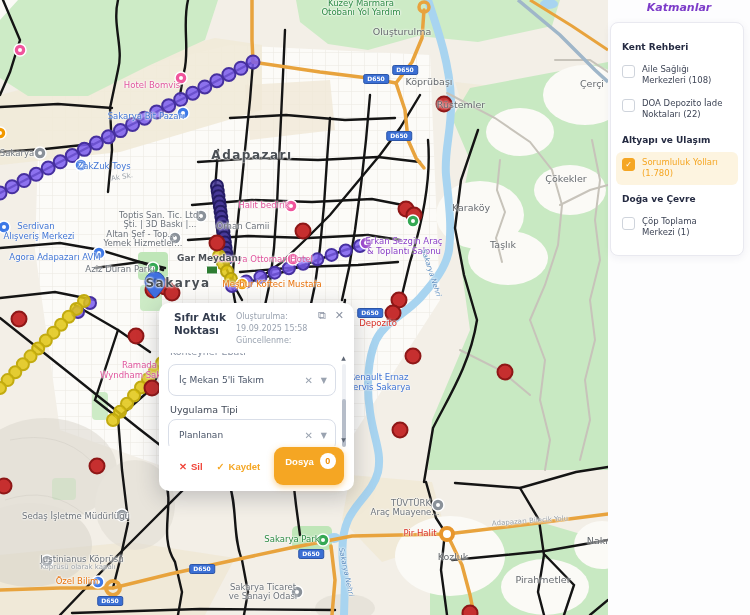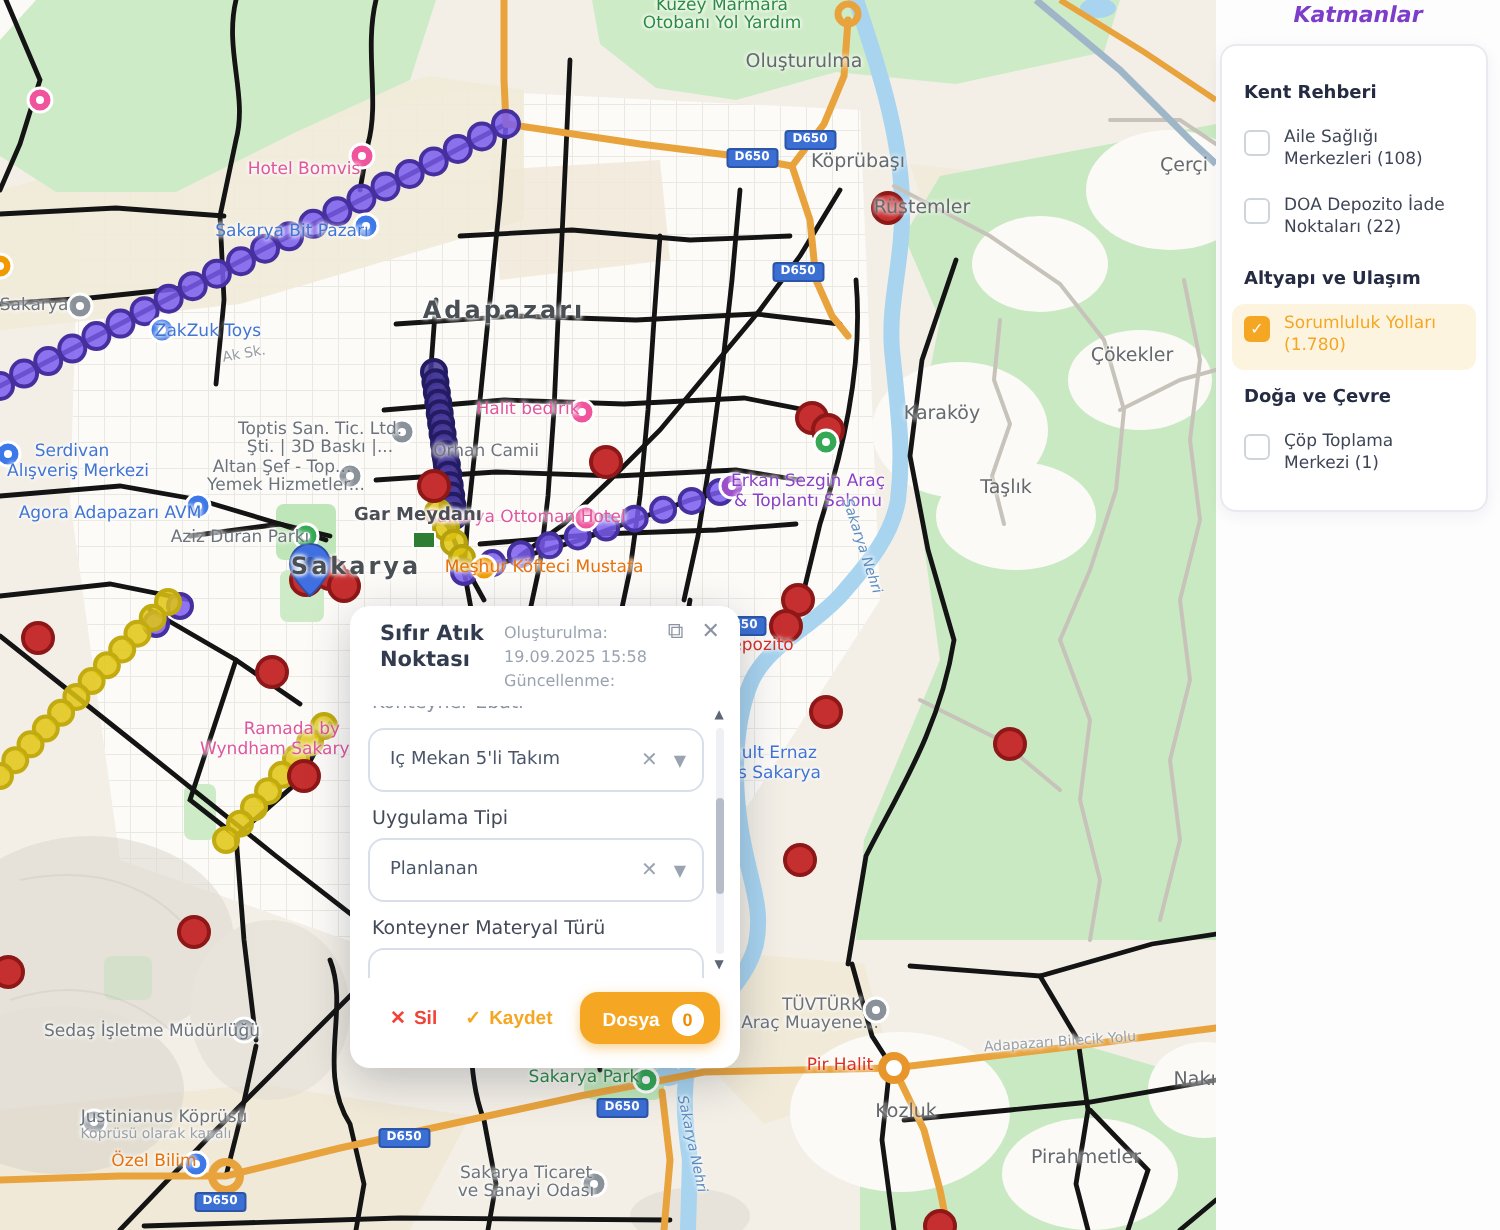--- a/index.html
+++ b/index.html
@@ -19,21 +19,21 @@
   .poi-green{font-size:8.5px;color:#2c8a43;}
   .poi-gray{font-size:8.5px;color:#6d737a;}
   .poi-dark{font-size:9px;color:#4b4f55;font-weight:bold;}
   .street{font-size:7px;color:#9aa0a6;}
   .water{font-size:7px;color:#5b8cbe;font-style:italic;}
   .shield{position:absolute;transform:translate(-50%,-50%);background:#3b6fd4;color:#fff;font-size:6px;
           font-weight:bold;border-radius:2px;padding:1px 3px;border:1px solid #2c55a8;line-height:1;}
   .shield-green{position:absolute;transform:translate(-50%,-50%);background:#2e7d32;border:1px solid #fff;
           width:10px;height:7px;border-radius:1px;}
   
-  #popup{position:absolute;left:175px;top:303px;width:195px;height:231px;background:#fff;border-radius:10px;
+  #popup{position:absolute;left:159px;top:303px;width:195px;height:188px;background:#fff;border-radius:10px;
          box-shadow:0 6px 22px rgba(30,40,60,.25);z-index:30;}
   #popup .hdr{position:relative;padding:8px 12px 2px 15px;display:flex;}
   #popup .title{width:62px;font-size:10.5px;font-weight:bold;color:#333c4e;line-height:1.25;}
   #popup .meta{font-size:8px;color:#9aa3b0;line-height:1.5;}
   #popup .hicons{position:absolute;right:10px;top:7px;display:flex;gap:9px;color:#8b93a3;}
   #popup .hicons span{font-size:11px;line-height:1;cursor:pointer;}
   #popup .body{position:absolute;left:9px;right:18px;top:50px;bottom:45px;overflow:hidden;padding-left:0;}
   .cliplabel{height:6px;overflow:hidden;margin:0 0 5px 2px;}
   .cliplabel div{margin-top:-7px;font-size:9.5px;color:#8a93a3;}
   .f-label{font-size:9.5px;color:#434b59;margin:8px 0 4px 2px;}
@@ -44,21 +44,21 @@
   .sel .chev{color:#9aa3b0;font-size:8px;cursor:pointer;}
   #pscroll{position:absolute;right:7px;top:52px;bottom:48px;width:7px;}
   #pscroll .tri{position:absolute;left:0;width:7px;text-align:center;font-size:6px;color:#5f6775;line-height:1;}
   #pscroll .track{position:absolute;left:2px;top:9px;bottom:9px;width:4px;background:#eef0f4;border-radius:2px;}
   #pscroll .thumb{position:absolute;left:2px;top:44px;width:4px;height:48px;background:#b6bdc9;border-radius:2px;cursor:pointer;}
   #popup .ftr{position:absolute;left:0;right:0;bottom:0;height:42px;display:flex;align-items:center;padding:0 12px 4px 20px;gap:14px;}
   .btn-txt{display:flex;align-items:center;gap:4px;font-size:9.5px;font-weight:bold;cursor:pointer;background:none;border:none;padding:0;}
   .btn-del{color:#f04438;}
   .btn-save{color:#f5a623;}
   .btn-file{margin-left:auto;display:flex;align-items:center;gap:6px;background:#f5a623;color:#fff;border:none;
-            border-radius:9px;padding:6px 8px 4px 11px;font-size:9.5px;font-weight:bold;cursor:pointer;box-shadow:0 2px 6px rgba(245,166,35,.5);}
+            border-radius:9px;padding:6px 8px 16px 11px;font-size:9.5px;font-weight:bold;cursor:pointer;box-shadow:0 2px 6px rgba(245,166,35,.5);}
   .badge{width:16px;height:16px;border-radius:50%;background:#fff;color:#f08c00;font-size:9px;font-weight:bold;
          display:flex;align-items:center;justify-content:center;}
   
   #sidebar{position:absolute;left:608px;top:0;width:142px;height:615px;background:#fdfdfe;z-index:20;}
   #sidebar .sb-title{text-align:center;margin-top:1px;font-size:11px;font-weight:bold;font-style:italic;color:#7d3cc9;}
   #layers-card{position:absolute;left:2px;top:22px;width:134px;background:#fff;border:1px solid #e9e9f0;
                border-radius:8px;box-shadow:0 2px 8px rgba(40,40,80,.06);padding:10px 5px 10px 5px;box-sizing:border-box;}
   .sec-h{font-size:9px;font-weight:bold;color:#252b42;margin:9px 6px 7px 6px;}
   .lyr{display:flex;align-items:flex-start;gap:7px;padding:5px 6px;border-radius:6px;margin:1px 0;cursor:pointer;}
   .lyr .cb{width:11px;height:11px;border:1px solid #cfd4dc;border-radius:3px;background:#fff;flex:0 0 auto;margin-top:1px;}

